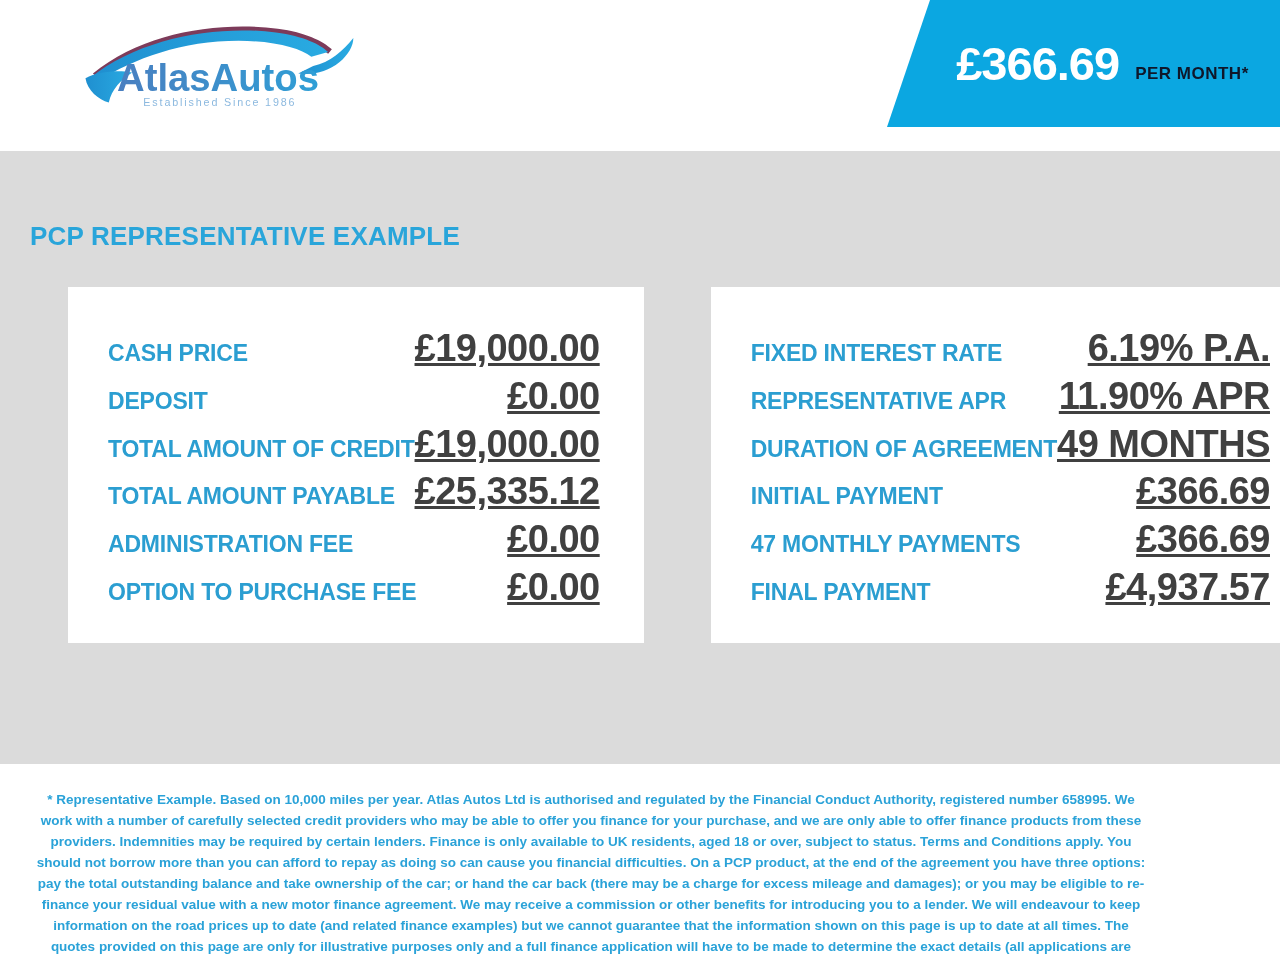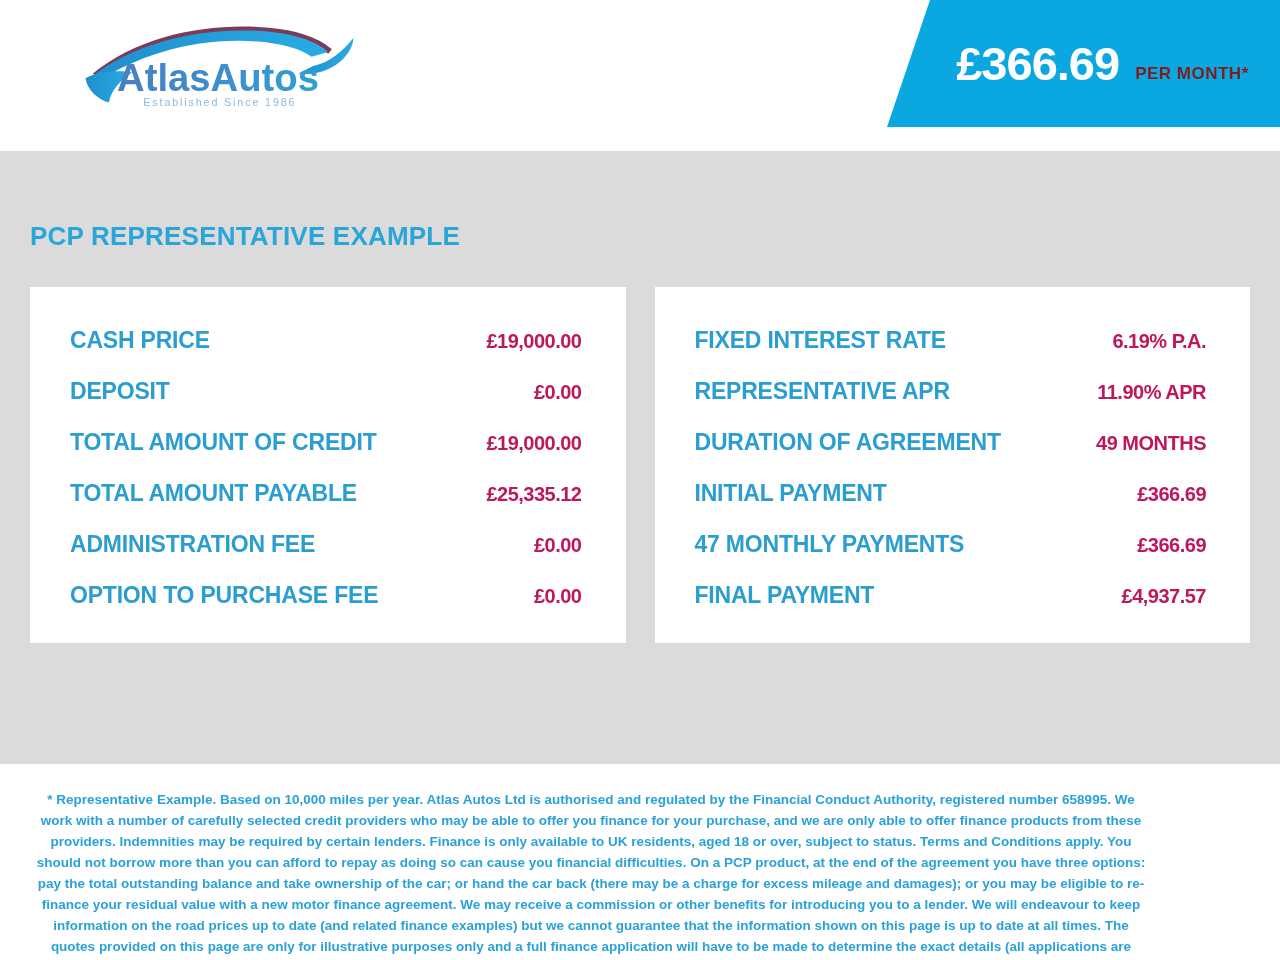--- a/index.html
+++ b/index.html
@@ -39,21 +39,21 @@
     padding-left: 38px;
     gap: 16px;
   }
   .price-banner .price {
     color: #ffffff;
     font-size: 47px;
     font-weight: bold;
     letter-spacing: -1px;
   }
   .price-banner .period {
-    color: #7f1d1d;
+    color: #0f172a;
     font-size: 17px;
     font-weight: bold;
     margin-top: 20px;
     letter-spacing: 0.5px;
   }
 
   
   .main {
     height: 613px;
     background: #dbdbdb;
@@ -73,39 +73,41 @@
     margin-top: 36px;
   }
   .panel {
     flex: 1;
     background: #ffffff;
     height: 356px;
     padding: 40px 44px 34px 40px;
     display: flex;
     flex-direction: column;
     justify-content: space-between;
+    margin-left: 38px;
   }
   .finance-row {
     display: flex;
     justify-content: space-between;
     align-items: baseline;
   }
   .finance-label {
     color: #2b9ed1;
     font-size: 23px;
     font-weight: bold;
     letter-spacing: -0.2px;
     white-space: nowrap;
   }
   .finance-value {
-    color: #be185d;
-    font-size: 20px;
+    color: #404040;
+    font-size: 38px;
     font-weight: bold;
     letter-spacing: -0.5px;
     white-space: nowrap;
+    text-decoration: underline;
   }
 
   
   .footer {
     height: 220px;
     background: #ffffff;
     padding: 25px 30px 0 30px;
     text-align: center;
   }
   .disclaimer {

